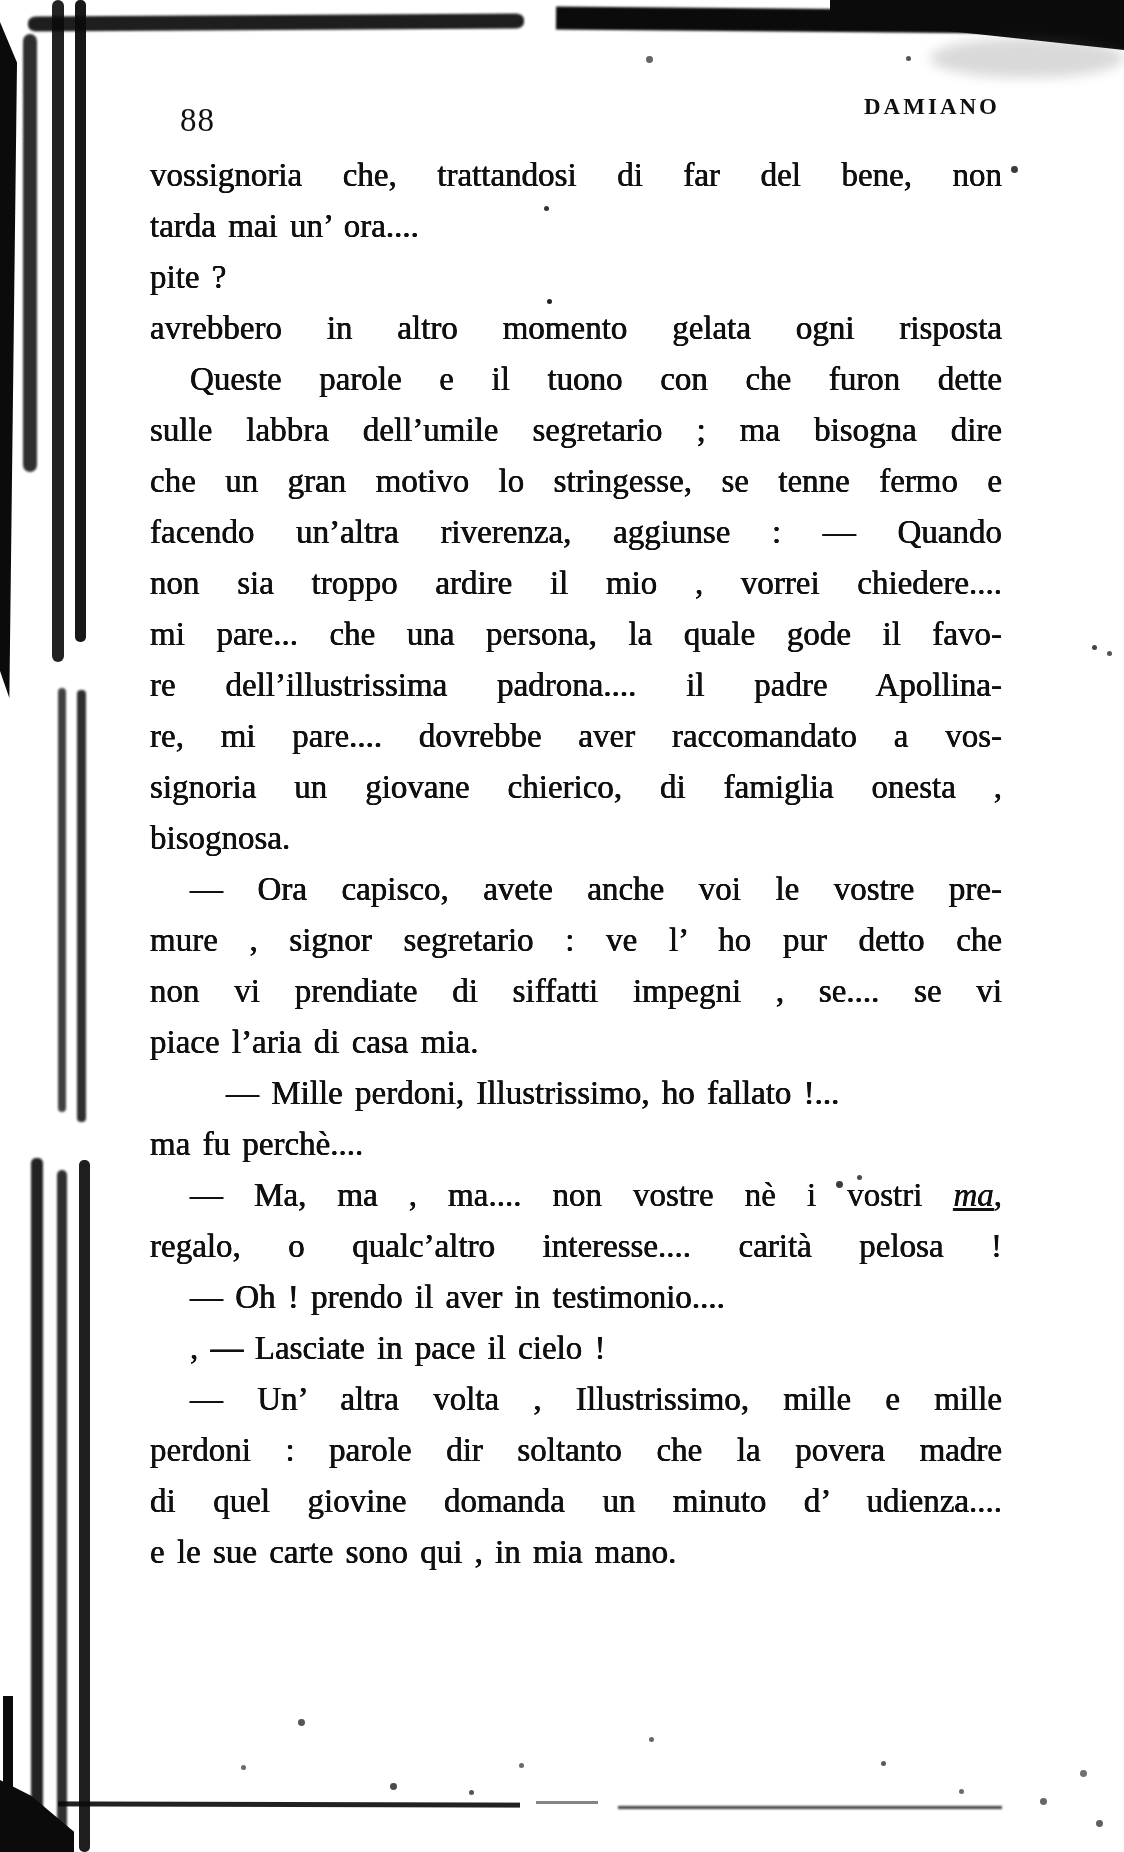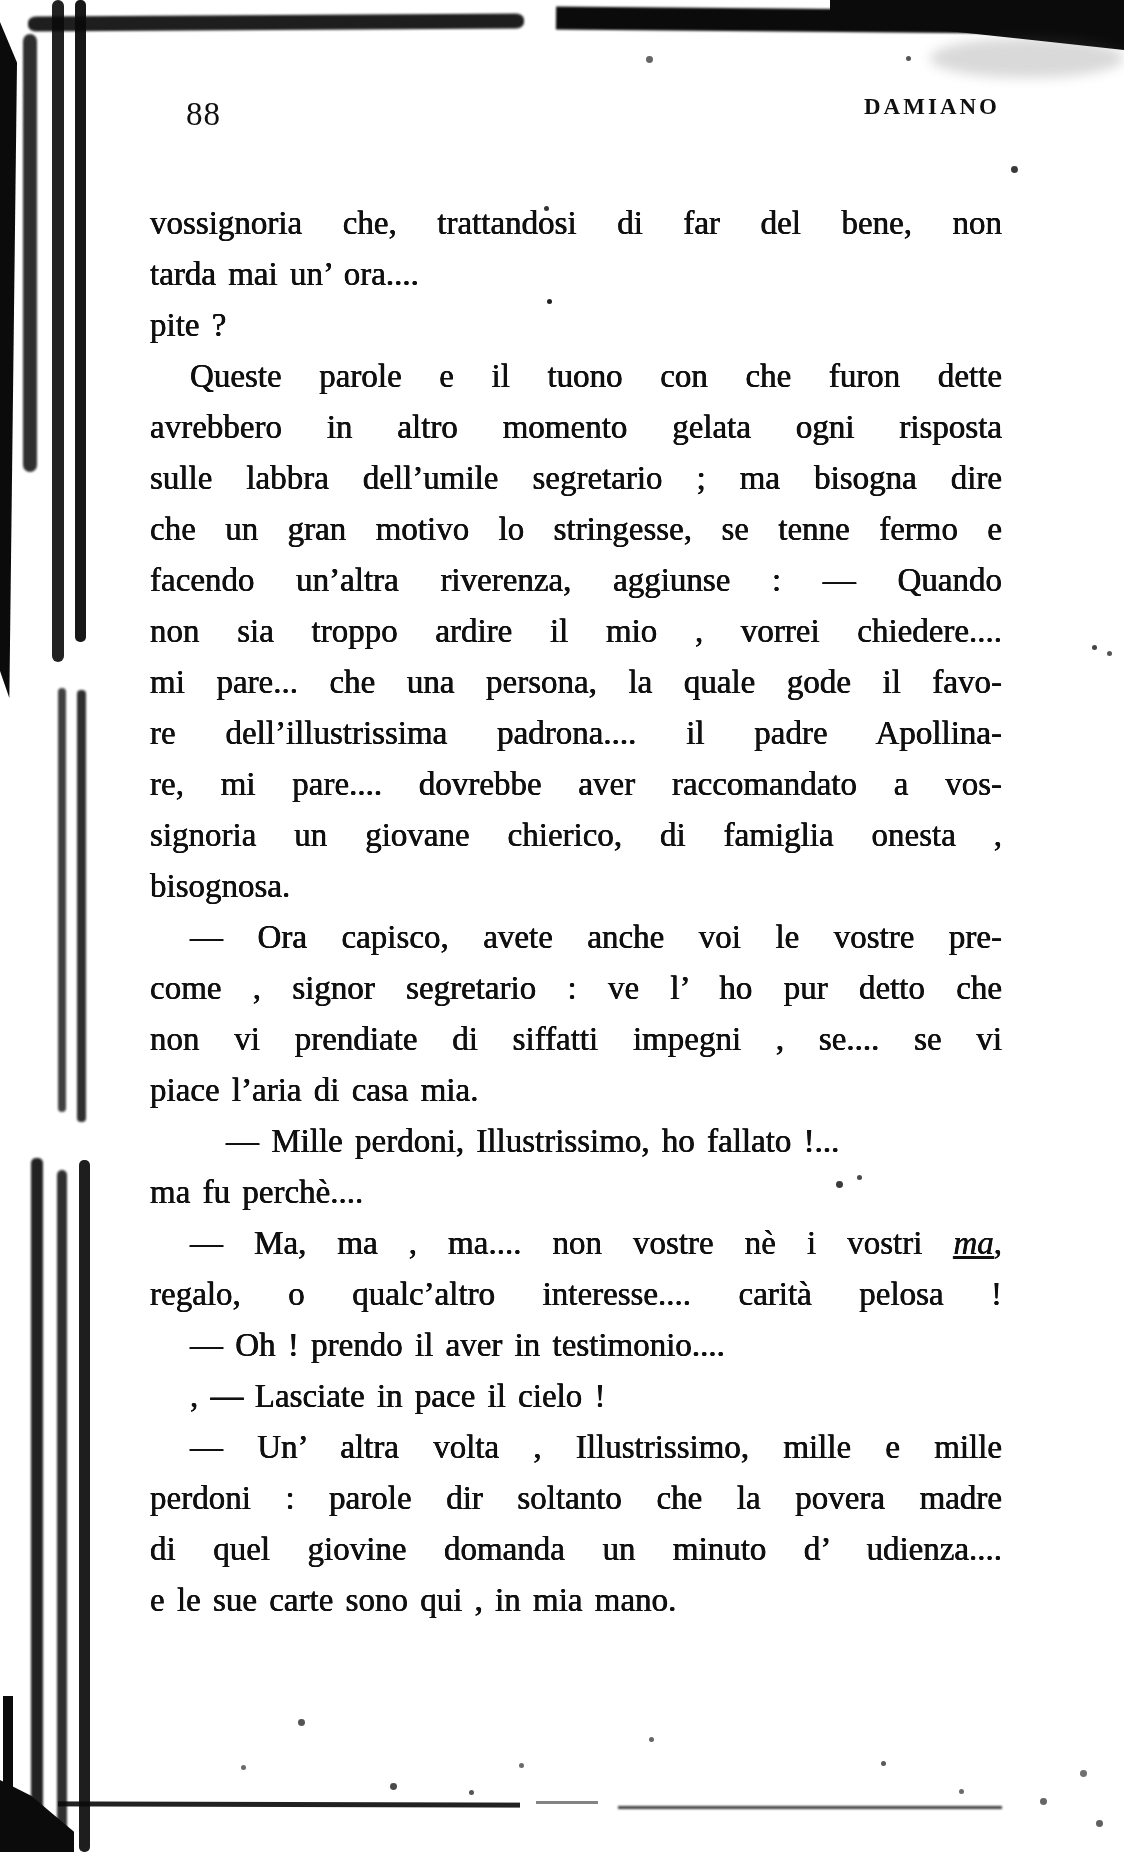--- a/index.html
+++ b/index.html
@@ -4,25 +4,25 @@
 <style>
   html,body{margin:0;padding:0;background:#888;}
   .page{
     position:relative;width:1124px;height:1852px;
     background:var(--paper,#ffffff);overflow:hidden;
     font-family:"Liberation Serif","DejaVu Serif",serif;
     color:var(--ink,#101010);
   }
   
   .header{position:absolute;top:86px;left:150px;width:850px;height:44px;}
-  .pagenum{position:absolute;left:30px;top:10px;font-size:33px;letter-spacing:1px;margin-left:6px;}
+  .pagenum{position:absolute;left:30px;top:16px;font-size:33px;letter-spacing:1px;}
   .runtitle{position:absolute;left:0;right:0;top:8px;text-align:right;
     font-size:23px;font-weight:bold;letter-spacing:3px;}
   
-  .text-block{position:absolute;left:150px;top:150px;width:852px;margin-top:48px;}
+  .text-block{position:absolute;left:150px;top:150px;width:852px;}
   .line{
     font-size:33px;line-height:51px;height:51px;
     word-spacing:4px;
     text-shadow:0.35px 0 0 currentColor,-0.25px 0 0 currentColor;
     overflow:visible;white-space:nowrap;
   }
   .line.just{white-space:normal;text-align:justify;text-align-last:justify;}
   .line.ind{text-indent:40px;}
   .line.ind2{text-indent:76px;}
   .it{font-style:italic;text-decoration:underline;}
@@ -113,33 +113,33 @@
 
   <div class="header">
     <div class="pagenum">88</div>
     <div class="runtitle">DAMIANO</div>
   </div>
 
   <div class="text-block">
       <div class="line just"><span>vossignoria che, trattandosi di far del bene, non</span></div>
       <div class="line"><span>tarda mai un’ ora....</span></div>
       <div class="line"><span>pite ?</span></div>
+      <div class="line just"><span>avrebbero in altro momento gelata ogni risposta</span></div>
       <div class="line just ind"><span>Queste parole e il tuono con che furon dette</span></div>
-      <div class="line just"><span>avrebbero in altro momento gelata ogni risposta</span></div>
       <div class="line just"><span>sulle labbra dell’umile segretario ; ma bisogna dire</span></div>
       <div class="line just"><span>che un gran motivo lo stringesse, se tenne fermo e</span></div>
       <div class="line just"><span>facendo un’altra riverenza, aggiunse : — Quando</span></div>
       <div class="line just"><span>non sia troppo ardire il mio , vorrei chiedere....</span></div>
       <div class="line just"><span>mi pare... che una persona, la quale gode il favo-</span></div>
       <div class="line just"><span>re dell’illustrissima padrona.... il padre Apollina-</span></div>
       <div class="line just"><span>re, mi pare.... dovrebbe aver raccomandato a vos-</span></div>
       <div class="line just"><span>signoria un giovane chierico, di famiglia onesta ,</span></div>
       <div class="line"><span>bisognosa.</span></div>
       <div class="line just ind"><span>— Ora capisco, avete anche voi le vostre pre-</span></div>
-      <div class="line just"><span>come , signor segretario : ve l’ ho pur detto che</span></div>
+      <div class="line just"><span>mure , signor segretario : ve l’ ho pur detto che</span></div>
       <div class="line just"><span>non vi prendiate di siffatti impegni , se.... se vi</span></div>
       <div class="line"><span>piace l’aria di casa mia.</span></div>
       <div class="line ind2"><span>— Mille perdoni, Illustrissimo, ho fallato !...</span></div>
       <div class="line"><span>ma fu perchè....</span></div>
       <div class="line just ind"><span>— Ma, ma , ma.... non vostre nè i vostri </span><span class="it">ma</span><span>,</span></div>
       <div class="line just"><span>regalo, o qualc’altro interesse.... carità pelosa !</span></div>
       <div class="line ind"><span>— Oh ! prendo il aver in testimonio....</span></div>
       <div class="line ind"><span>, </span><span class="bd">—</span><span> Lasciate in pace il cielo !</span></div>
       <div class="line just ind"><span>— Un’ altra volta , Illustrissimo, mille e mille</span></div>
       <div class="line just"><span>perdoni : parole dir soltanto che la povera madre</span></div>

